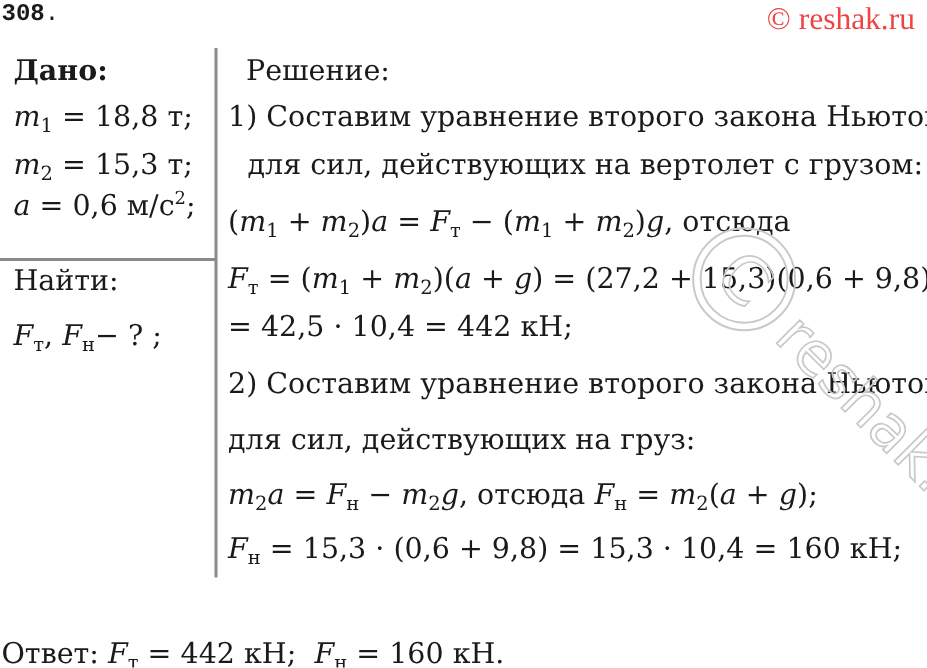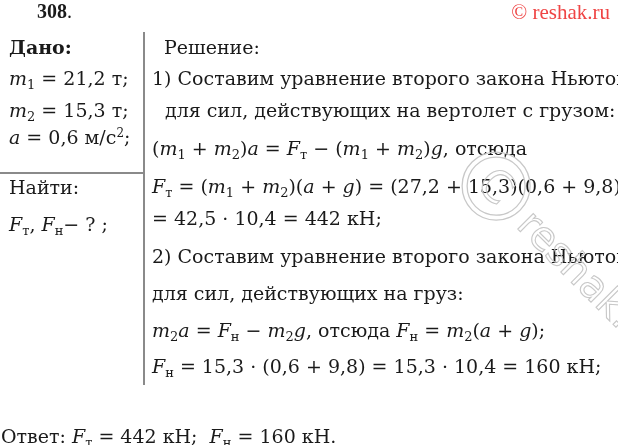--- a/index.html
+++ b/index.html
@@ -1,20 +1,20 @@
 <!DOCTYPE html>
 <html><head>
 <meta charset="utf-8">
 <style>
   html, body { margin: 0; padding: 0; background: #ffffff; }
   body { width: 618px; height: 445px; position: relative; overflow: hidden;
          font-family: "DejaVu Serif", "Liberation Serif", serif; color: #1a1a1a; }
   .abs { position: absolute; white-space: nowrap; }
   .txt { font-size: 19px; line-height: 22px; }
-  .num { font-weight: bold; font-size: 20px; left: 1px; top: 0px; font-family: Liberation Serif, serif; padding-left: 36px; }
+  .num { font-weight: bold; font-size: 16px; left: 1px; top: 0px; font-family: Liberation Mono, monospace; }
   .num .dot { font-weight: normal; }
   .copy { right: 8px; top: 0px; font-family: "Liberation Serif", serif; font-size: 21px; color: #ef4444; }
   .vline { position: absolute; left: 143px; top: 32px; width: 1.5px; height: 353px; background: #8a8a8a; }
   .hline { position: absolute; left: 0px; top: 172px; width: 144px; height: 1.5px; background: #8a8a8a; }
   i.v { font-style: italic; font-family: "DejaVu Serif", serif; }
   sub { font-size: 13px; vertical-align: -4px; line-height: 0; }
   sup { font-size: 12px; vertical-align: 7px; line-height: 0; }
   .watermark { position: absolute; left: 440px; top: 150px; width: 190px; height: 150px;
                transform: rotate(45deg); transform-origin: center; pointer-events: none; }
   .watermark svg { overflow: visible; }
@@ -23,21 +23,21 @@
 <body>
 
 <div class="abs num"><span>308</span><span class="dot">.</span></div>
 <div class="abs copy">© reshak.ru</div>
 
 <div class="vline"></div>
 <div class="hline"></div>
 
 <div class="abs txt" style="left:9px; top:36px;font-weight:bold;">Дано:</div>
 <div class="abs txt" style="left:9px; top:67px;">
-  <i class="v">m</i><sub>1</sub><span> = 21,2 т;</span>
+  <i class="v">m</i><sub>1</sub><span> = 18,8 т;</span>
 </div>
 <div class="abs txt" style="left:9px; top:99px;">
   <i class="v">m</i><sub>2</sub><span> = 15,3 т;</span>
 </div>
 <div class="abs txt" style="left:9px; top:126px;text-align:center;">
   <i class="v">a</i><span> = 0,6 м/с</span><sup>2</sup><span>;</span>
 </div>
 
 <div class="abs txt" style="left:9px; top:176px;">Найти:</div>
 <div class="abs txt" style="left:9px; top:213px;">

